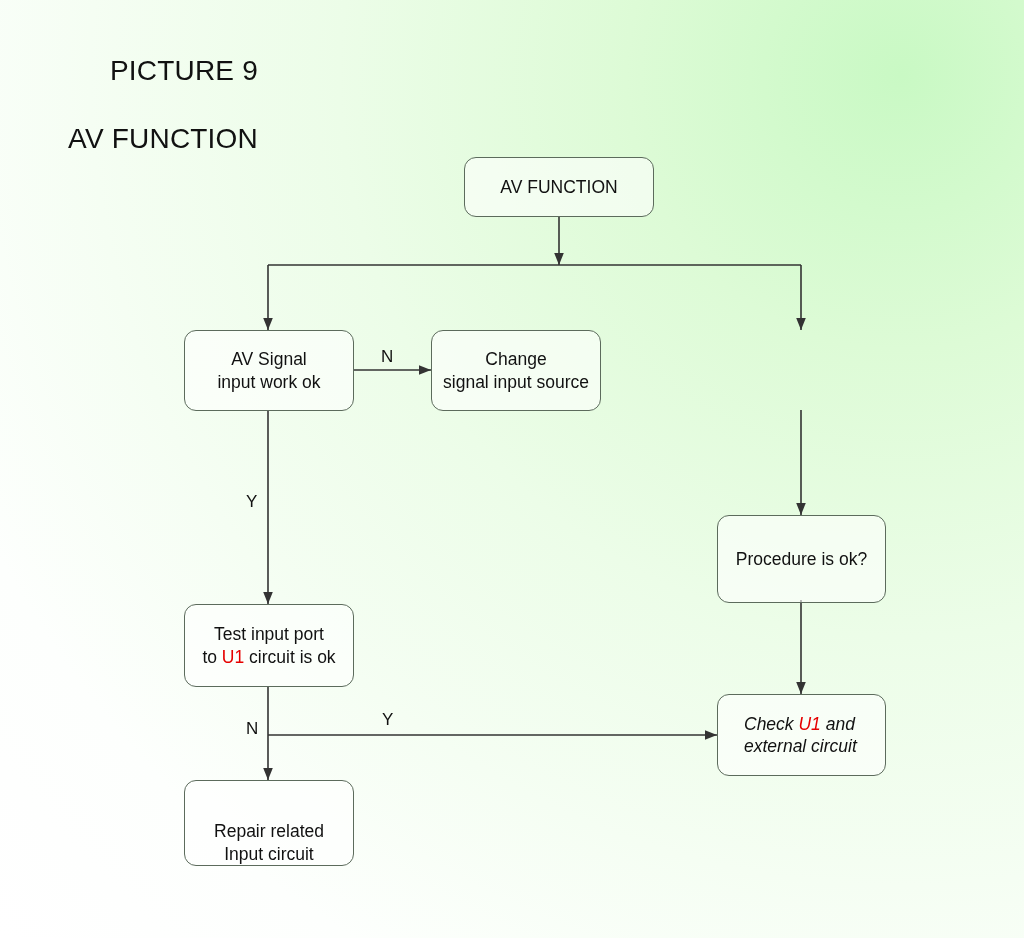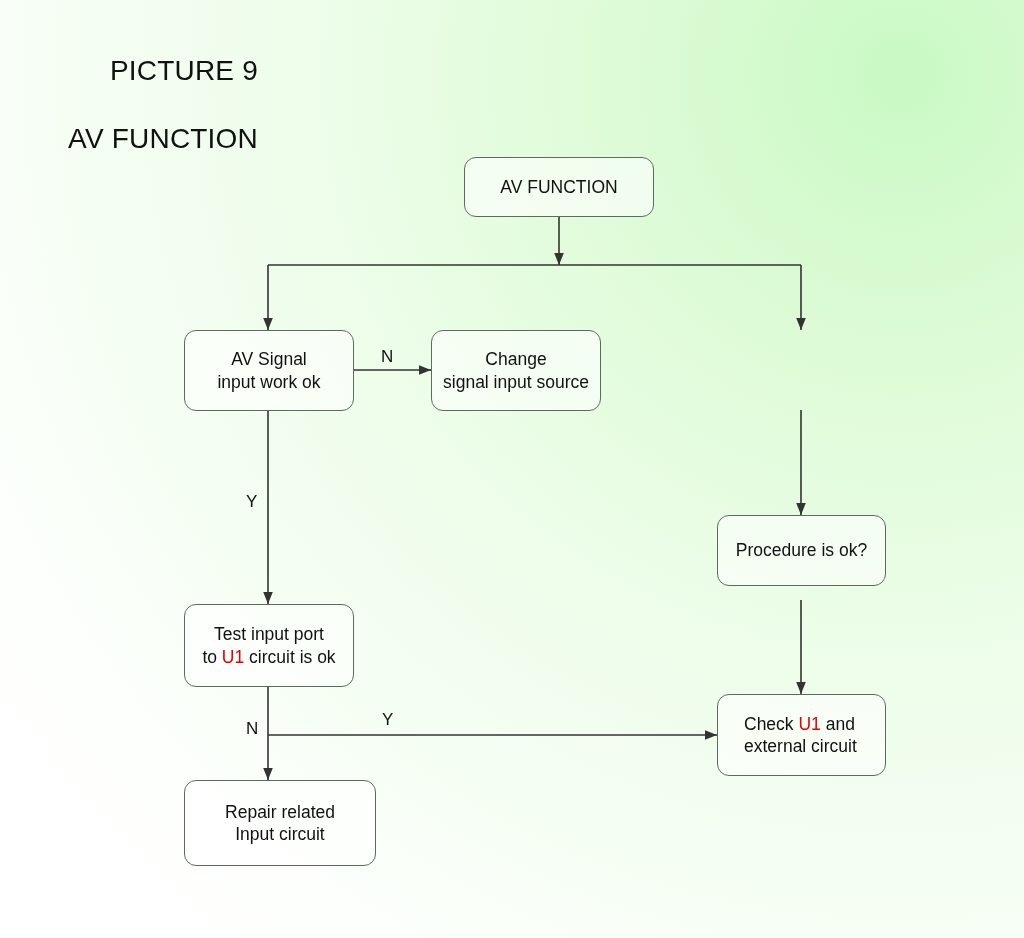--- a/index.html
+++ b/index.html
@@ -43,20 +43,21 @@
     justify-content: center;
     text-align: center;
     font-size: 17.5px;
     line-height: 1.28;
     color: #111111;
   }
   .node.left-align {
     justify-content: flex-start;
     text-align: left;
     padding-left: 26px;
+    font-style: italic;
   }
   .node .txt { display: block; }
   .red { color: #e60000; }
 
   svg.wires {
     position: absolute;
     left: 0;
     top: 0;
     width: 1024px;
     height: 938px;
@@ -125,32 +126,32 @@
   </div>
 
 
   <div class="node" style="left:184px; top:604px; width:170px; height:83px;">
     <span>
       <span class="txt">Test input port</span>
       <span class="txt"><span>to </span><span class="red">U1</span><span> circuit is ok</span></span>
     </span>
   </div>
 
-  <div class="node" style="left:717px; top:515px; width:169px; height:71px;">
+  <div class="node" style="left:717px; top:515px; width:169px; height:88px;">
     <span class="txt">Procedure is ok?</span>
   </div>
 
   <div class="node left-align" style="left:717px; top:694px; width:169px; height:82px;">
     <span>
       <span class="txt"><span>Check </span><span class="red">U1</span><span> and</span></span>
       <span class="txt">external circuit</span>
     </span>
   </div>
 
-  <div class="node" style="left:184px; top:780px; width:192px; height:86px;">
+  <div class="node" style="left:184px; top:780px; width:170px; height:86px;align-items:flex-end;">
     <span>
       <span class="txt">Repair related</span>
       <span class="txt">Input circuit</span>
     </span>
   </div>
 
   <div class="edge-label" style="left:381px; top:347px;">N</div>
   <div class="edge-label" style="left:246px; top:492px;">Y</div>
   <div class="edge-label" style="left:246px; top:719px;">N</div>
   <div class="edge-label" style="left:382px; top:710px;">Y</div>

